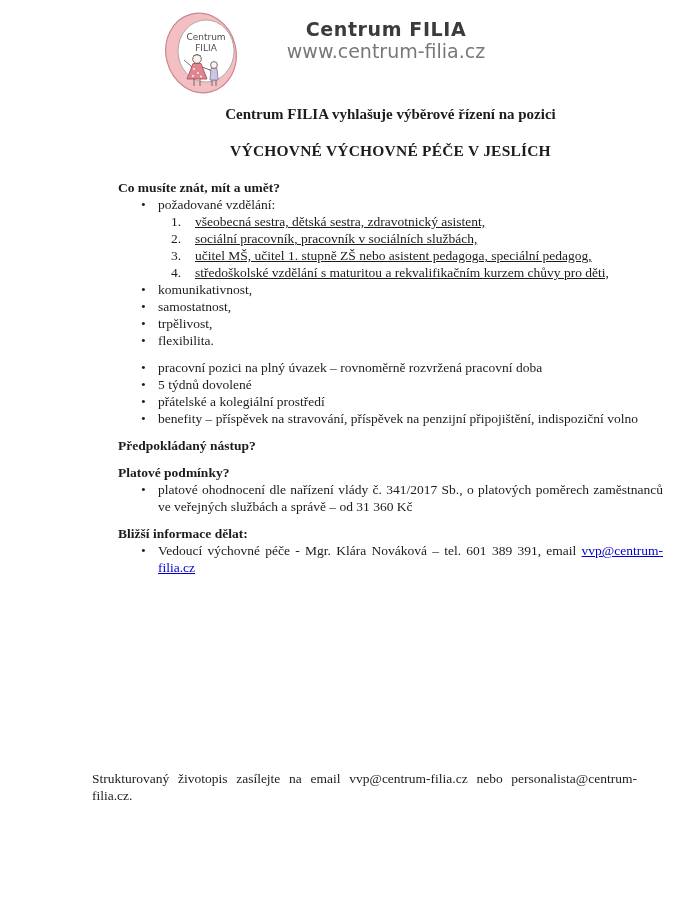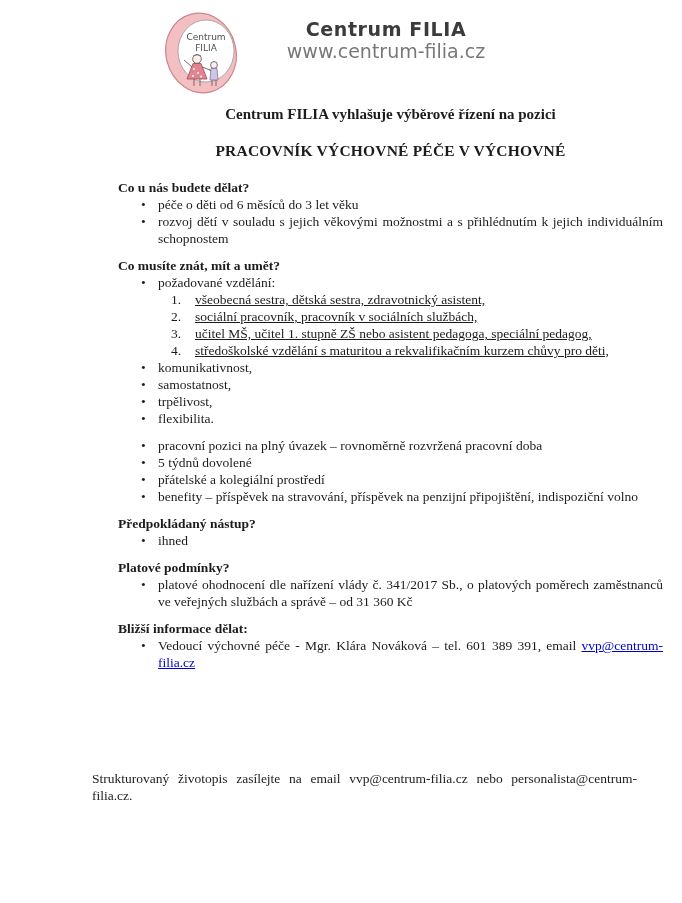--- a/index.html
+++ b/index.html
@@ -105,31 +105,24 @@
       </svg>
     </div>
     <div class="head-text">
       <div class="brand">Centrum FILIA</div>
       <div class="website">www.centrum-filia.cz</div>
     </div>
   </header>
 
   <main class="content">
     <div class="title1">Centrum FILIA vyhlašuje výběrové řízení na pozici</div>
-    <div class="title2">PRACOVNÍK VÝCHOVNÉ PÉČE V VÝCHOVNÉ</div>
+    <div class="title2">VÝCHOVNÉ VÝCHOVNÉ PÉČE V JESLÍCH</div>
 
     <div class="sections">
 
-      <section class="sec">
-        <h3>Co u nás budete dělat?</h3>
-        <ul class="bullets">
-          <li>péče o děti od 6 měsíců do 3 let věku</li>
-          <li class="just">rozvoj dětí v souladu s jejich věkovými možnostmi a s přihlédnutím k jejich individuálním schopnostem</li>
-        </ul>
-      </section>
 
       <section class="sec">
         <h3>Co musíte znát, mít a umět?</h3>
         <ul class="bullets">
           <li>požadované vzdělání:</li>
         </ul>
         <ol class="numbered">
           <li>všeobecná sestra, dětská sestra, zdravotnický asistent,</li>
           <li>sociální pracovník, pracovník v sociálních službách,</li>
           <li>učitel MŠ, učitel 1. stupně ZŠ nebo asistent pedagoga, speciální pedagog,</li>
@@ -147,23 +140,20 @@
         <ul class="bullets">
           <li>pracovní pozici na plný úvazek – rovnoměrně rozvržená pracovní doba</li>
           <li>5 týdnů dovolené</li>
           <li>přátelské a kolegiální prostředí</li>
           <li class="just">benefity – příspěvek na stravování, příspěvek na penzijní připojištění, indispoziční volno</li>
         </ul>
       </section>
 
       <section class="sec">
         <h3>Předpokládaný nástup?</h3>
-        <ul class="bullets">
-          <li>ihned</li>
-        </ul>
       </section>
 
       <section class="sec">
         <h3>Platové podmínky?</h3>
         <ul class="bullets">
           <li class="just">platové ohodnocení dle nařízení vlády č. 341/2017 Sb., o platových poměrech zaměstnanců ve veřejných službách a správě – od 31 360 Kč</li>
         </ul>
       </section>
 
       <section class="sec">

